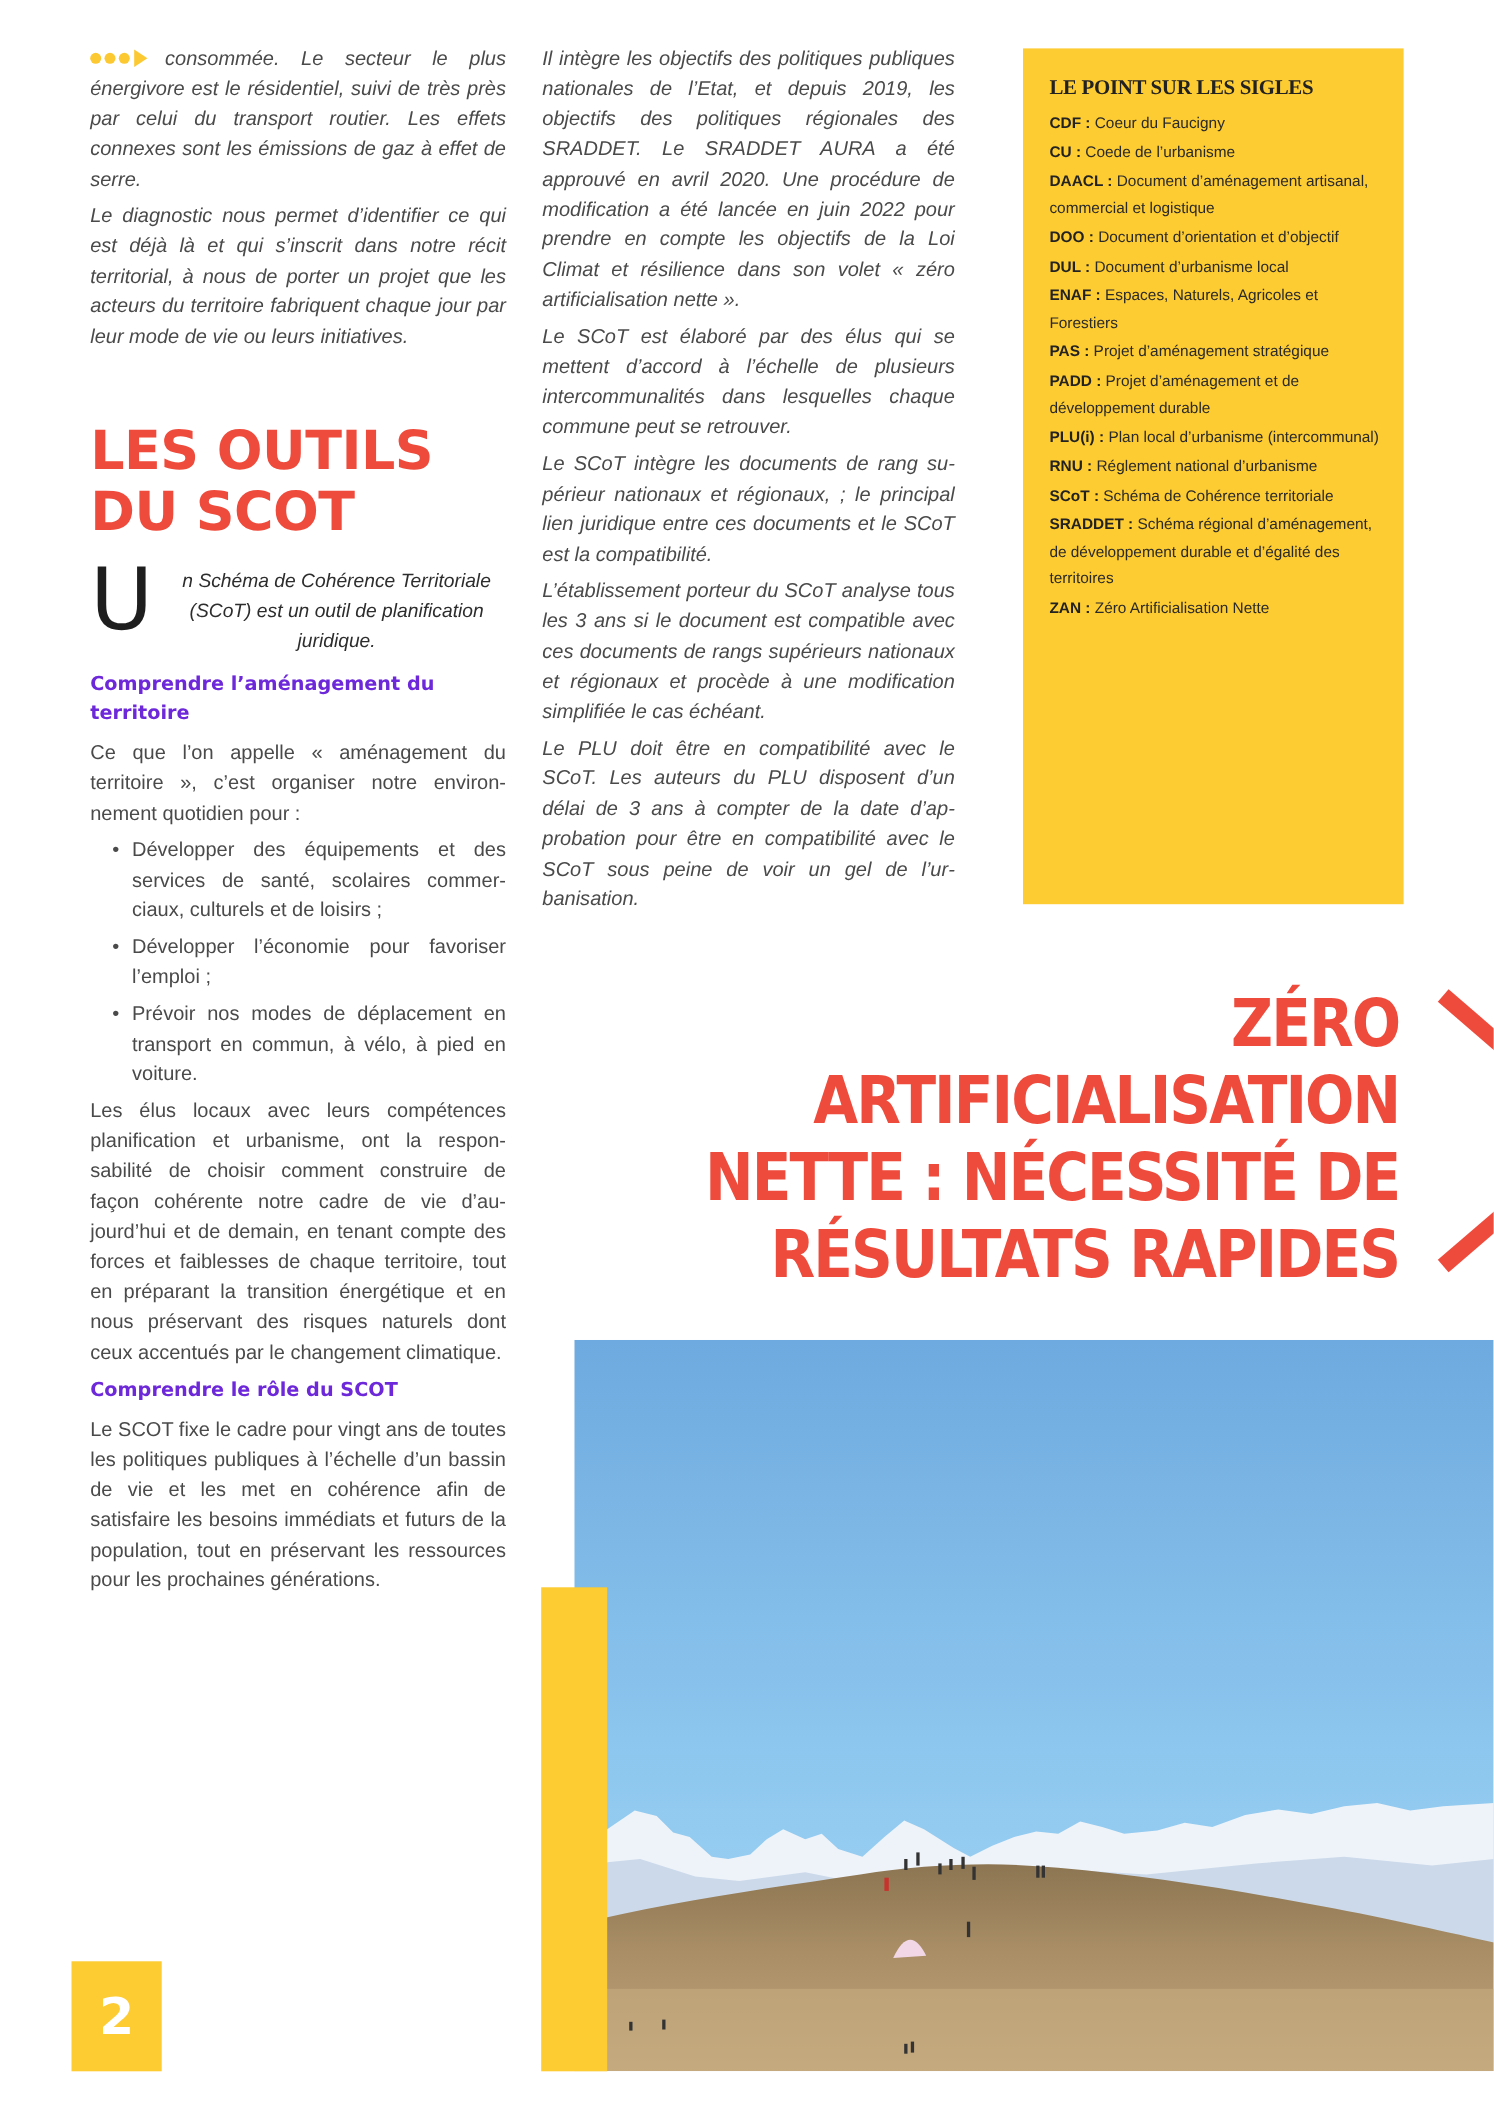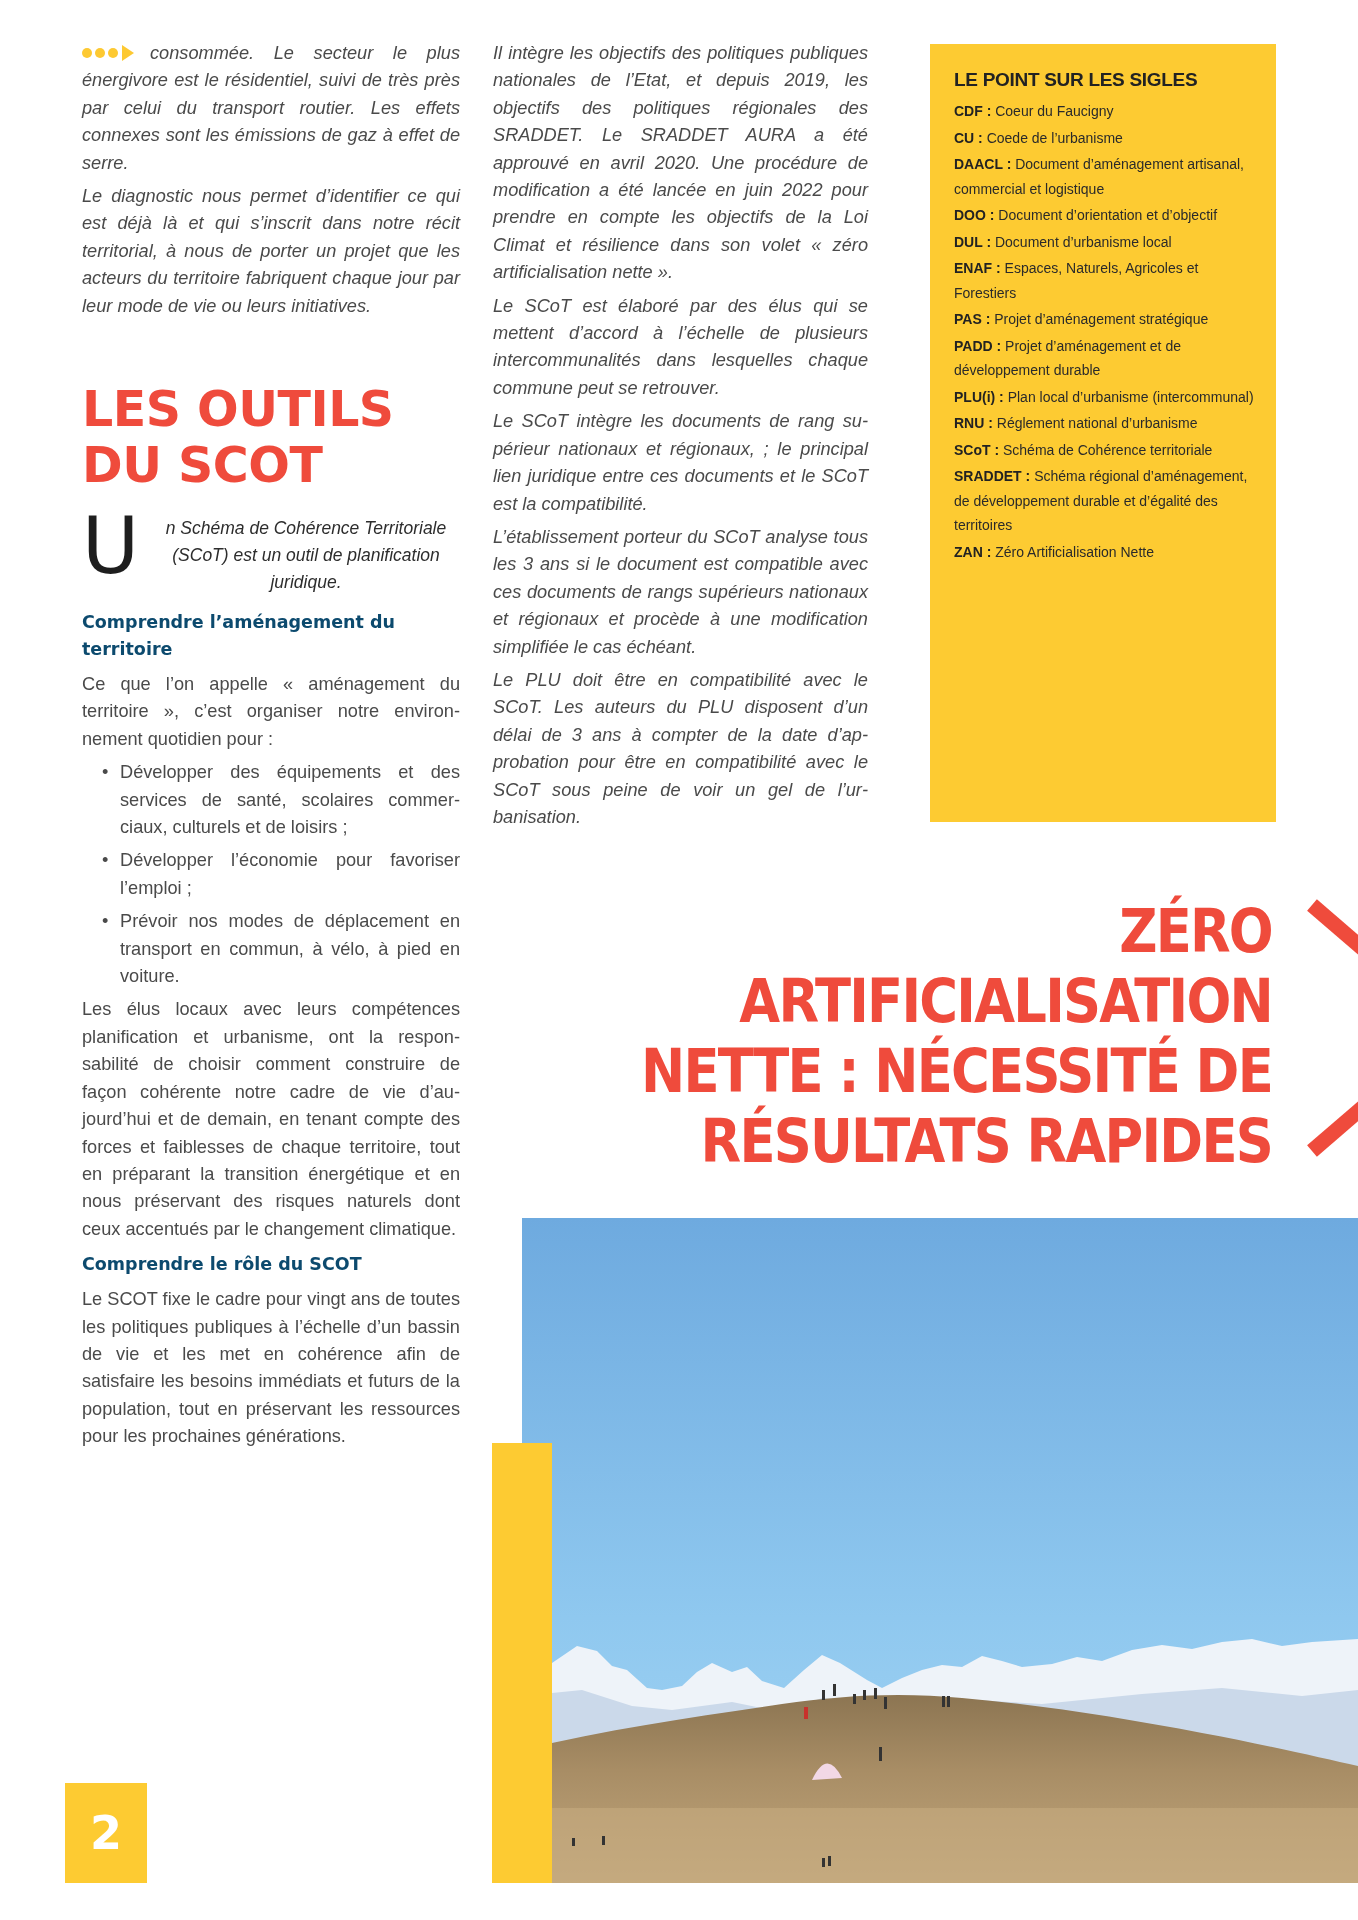--- a/index.html
+++ b/index.html
@@ -19,30 +19,30 @@
   .section-title { position: absolute; left: 82px; top: 382px; width: 400px; margin: 0;
                    font-family: "DejaVu Sans", sans-serif; font-weight: 900; font-size: 49px;
                    line-height: 56px; color: #ef4b3c; letter-spacing: -0.5px; }
 
   .lead { position: absolute; left: 82px; top: 515px; width: 380px; }
   .dropcap { position: absolute; left: 0; top: -8px; font-family: "DejaVu Sans", sans-serif; font-size: 78px;
              line-height: 78px; color: #1e1e1e; font-weight: 400; }
   .lead-text { margin-left: 68px; font-style: italic; font-size: 17.5px; line-height: 27px; color: #2d2d2d; text-align: center; }
 
   .subhead { font-family: "DejaVu Sans", sans-serif; font-weight: 700; font-size: 17.5px; line-height: 27px;
-             color: #0c4a6e; margin: 0 0 8px 0; text-align: left; }
+             color: #6d28d9; margin: 0 0 8px 0; text-align: left; }
 
   .body-block { position: absolute; left: 82px; width: 378px; font-size: 18.2px; line-height: 27.4px; text-align: justify; }
   .body-block p { margin: 0 0 6px 0; }
   ul.bul { list-style: none; padding: 0; margin: 0 0 6px 0; }
   ul.bul li { position: relative; padding-left: 38px; margin-bottom: 6px; }
   ul.bul li::before { content: "•"; position: absolute; left: 20px; top: 0; color: #4a4a4a; }
 
   .sigles { position: absolute; left: 930px; top: 44px; width: 346px; height: 778px; background: #fdcb32; box-sizing: border-box; padding: 22px 20px 20px 24px; }
-  .sigles h3 { margin: 0 0 6px 0; font-family: Liberation Sans, sans-serif; font-weight: 900; font-size: 19px; line-height: 27px; color: #222; letter-spacing: -0.3px; }
+  .sigles h3 { margin: 0 0 6px 0; font-family: Liberation Serif, serif; font-weight: 900; font-size: 19px; line-height: 27px; color: #222; letter-spacing: -0.3px; }
   .sig-item { font-size: 14px; line-height: 24.5px; color: #2a2a2a; margin-bottom: 2px; }
   .sig-abbr { font-weight: 700; color: #222; }
 
   .zan-title { position: absolute; right: 86px; top: 896px; width: 780px; margin: 0; text-align: right;
                font-family: "DejaVu Sans", sans-serif; font-weight: 900; font-size: 60px; line-height: 70px;
                color: #ef4b3c; letter-spacing: -2px; transform: scaleX(0.88); transform-origin: right center; }
 
   .chevron { position: absolute; right: 0; top: 893px; width: 60px; height: 272px; }
 
   .photo { position: absolute; left: 522px; top: 1218px; width: 836px; height: 665px; overflow: hidden; }

